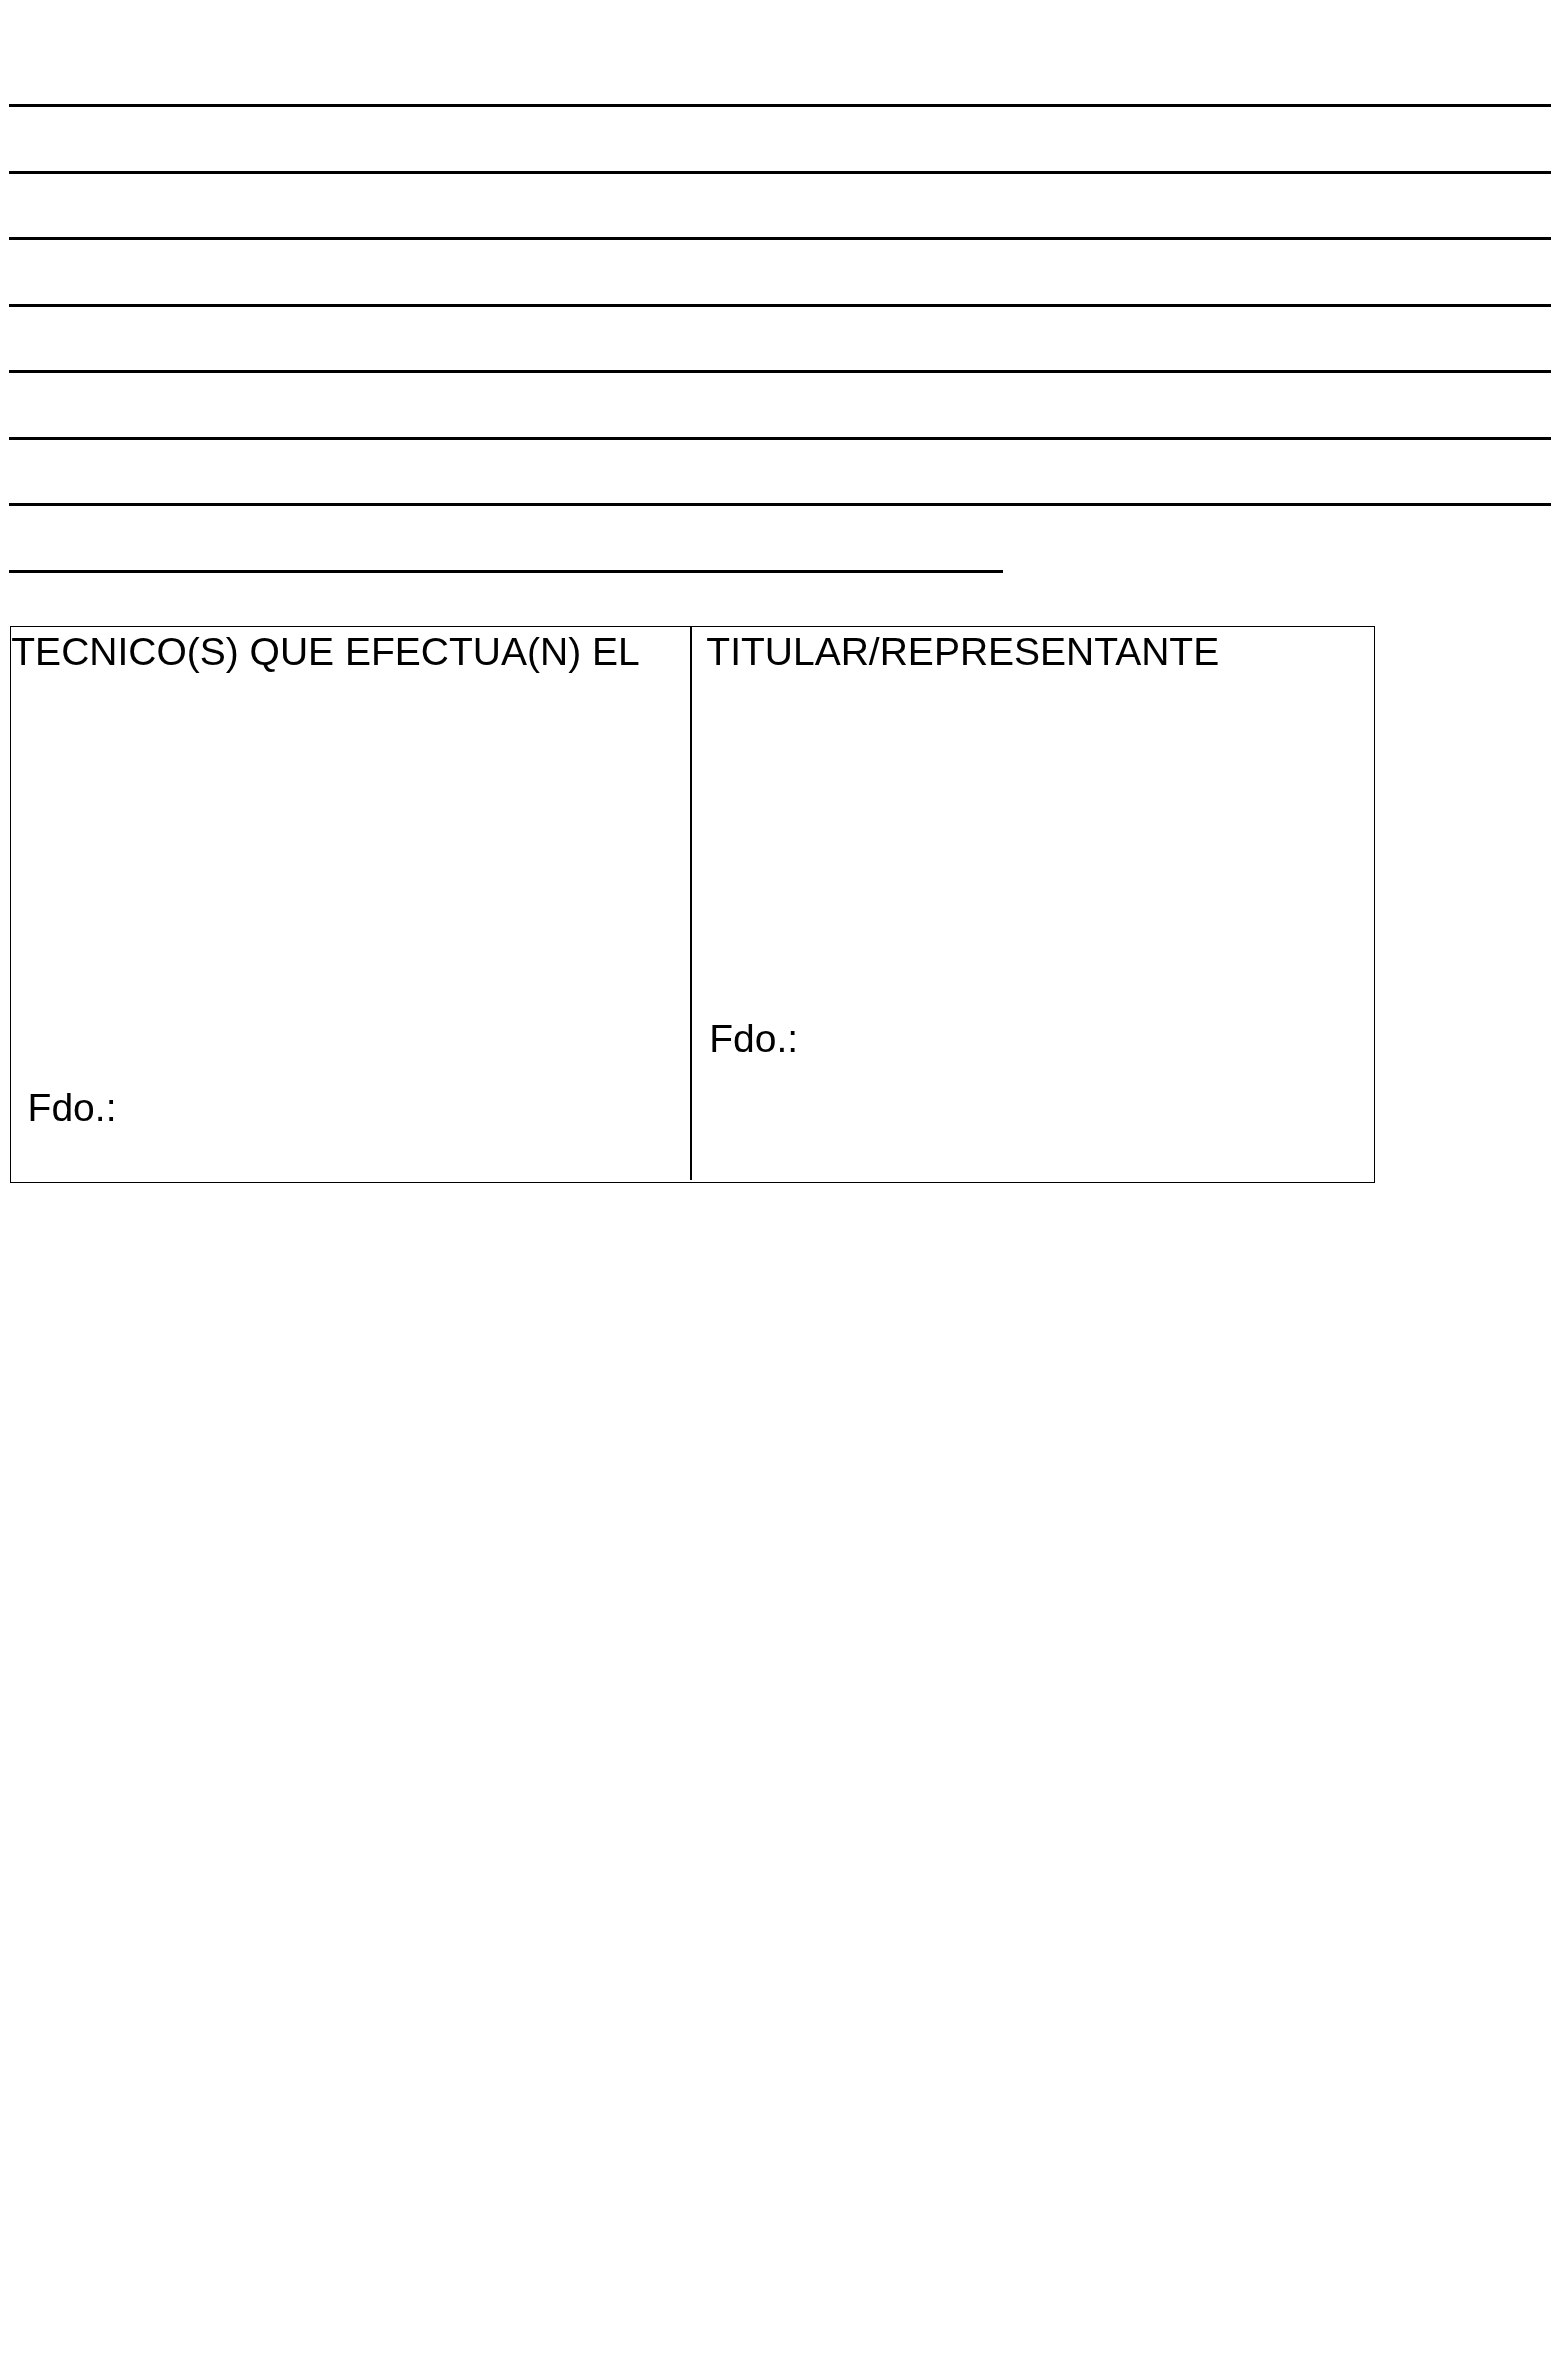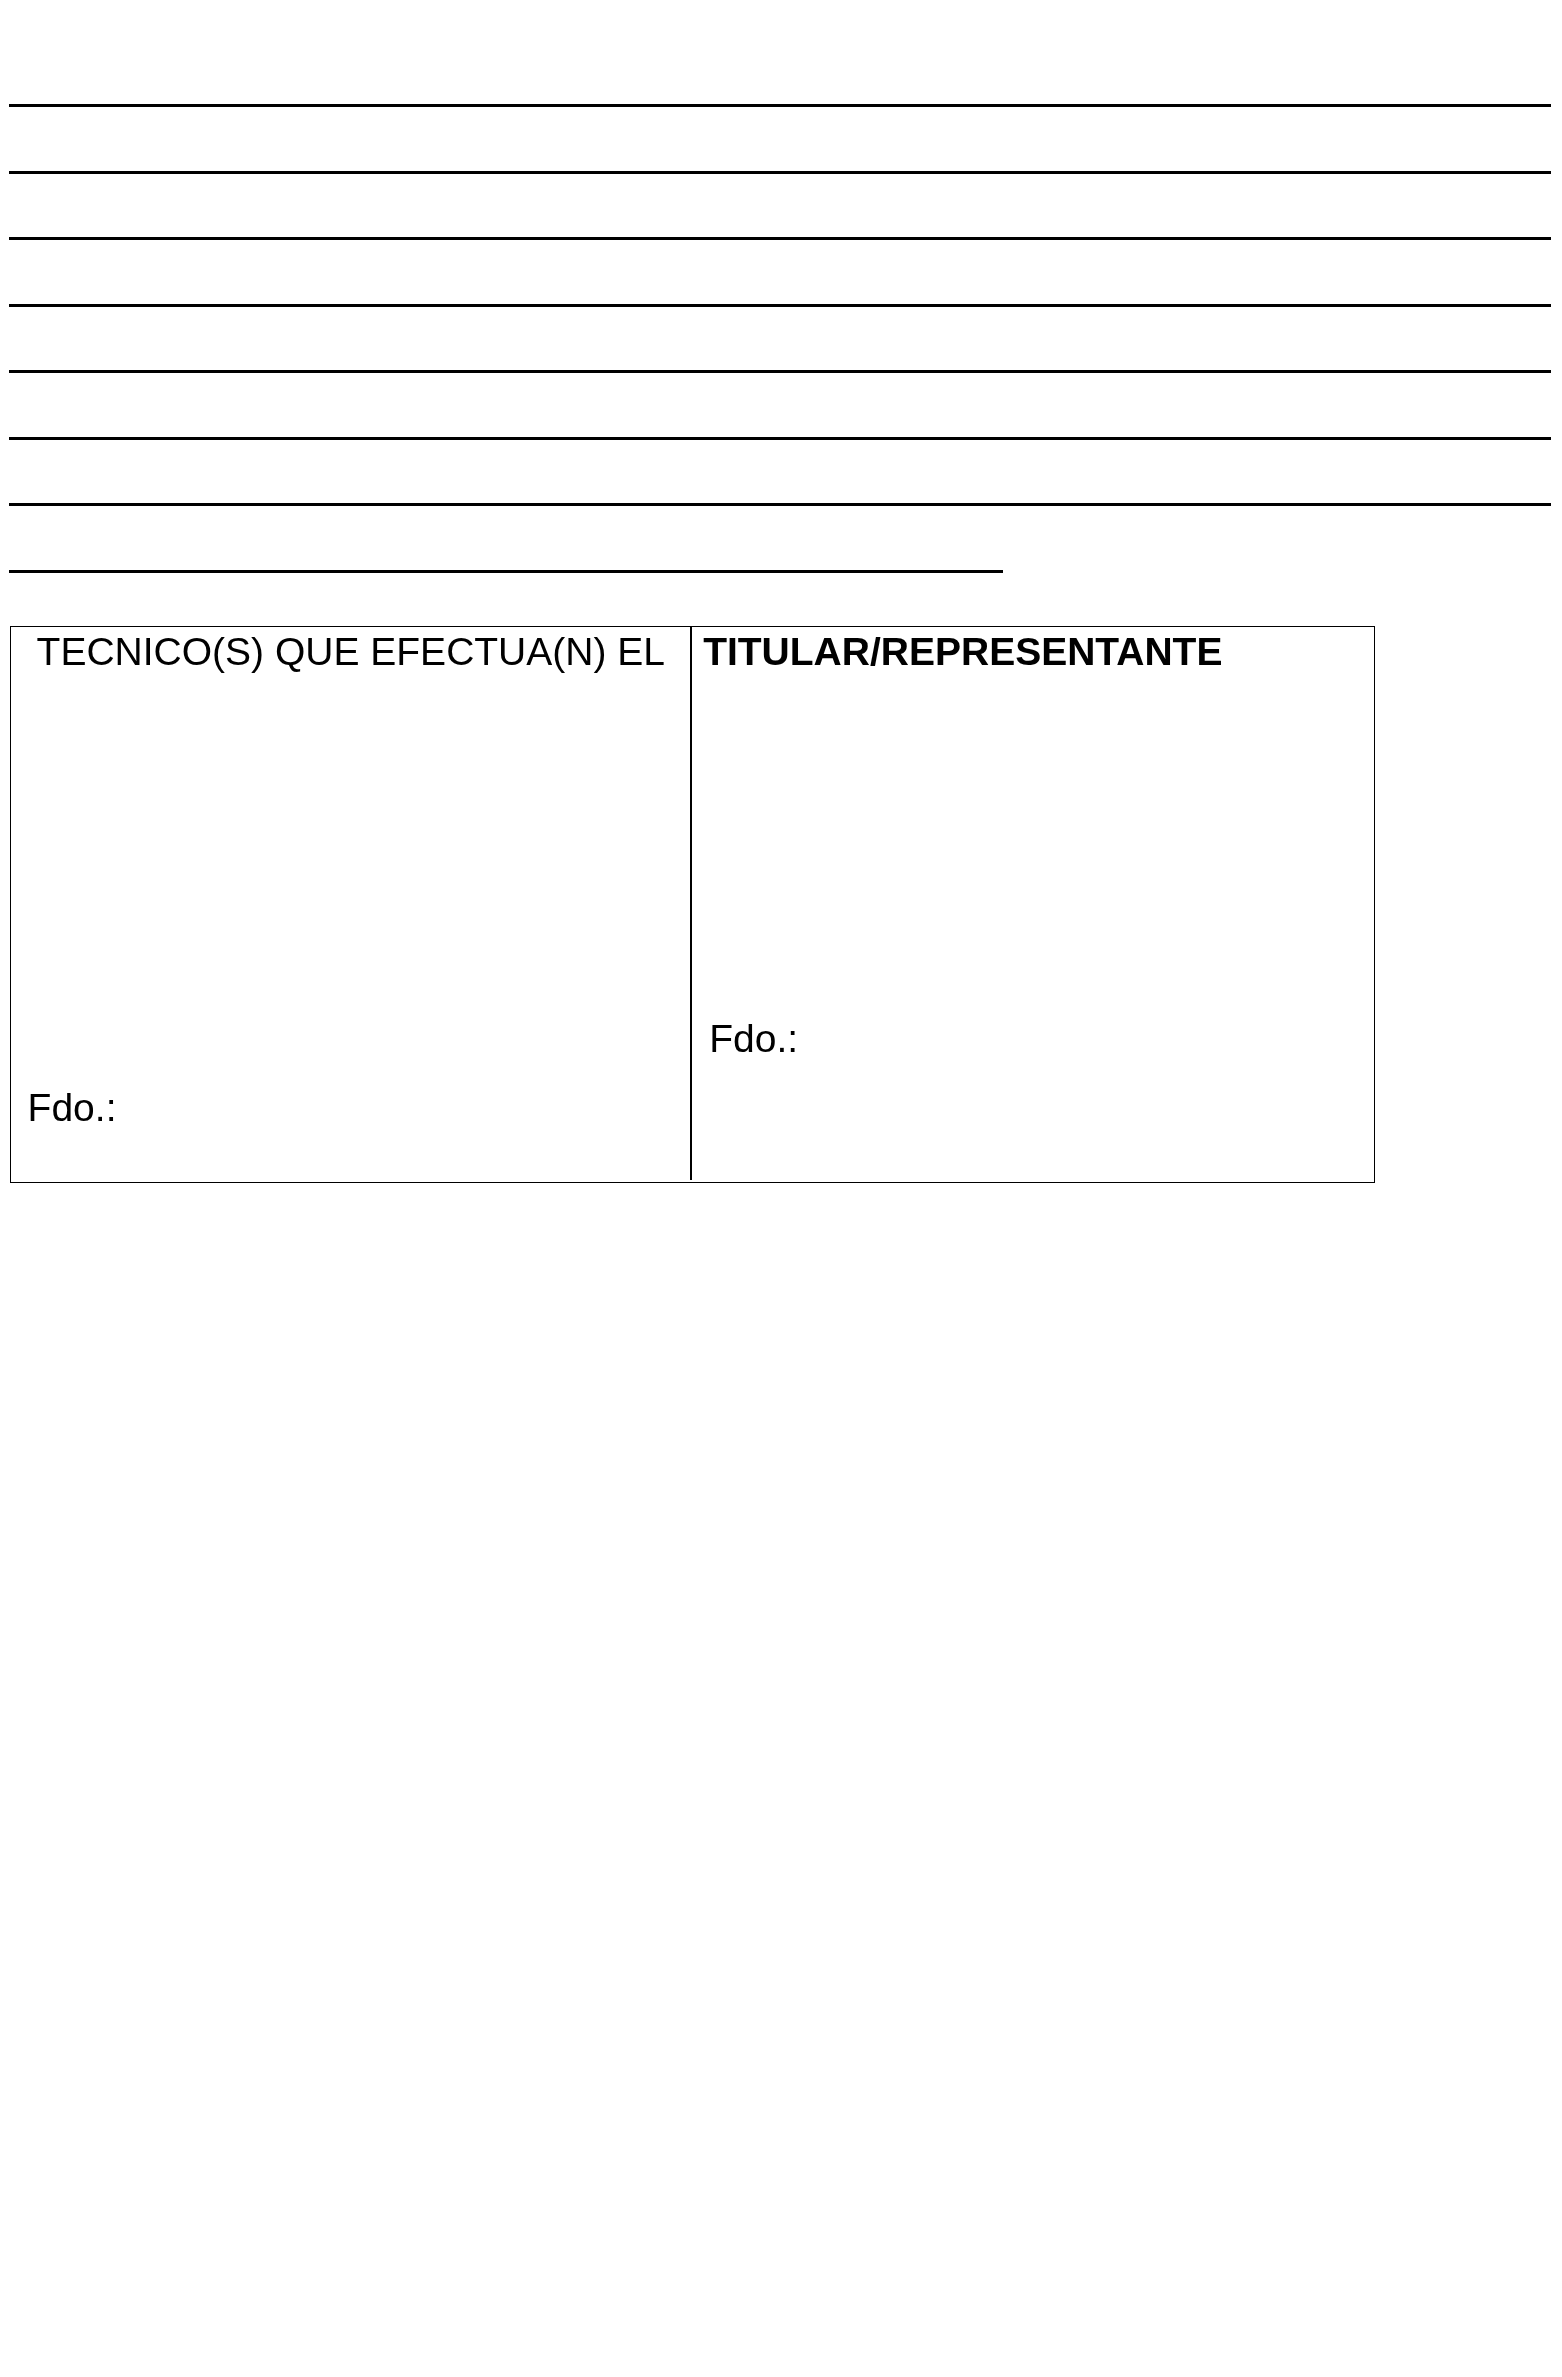--- a/index.html
+++ b/index.html
@@ -52,23 +52,23 @@
     height: 553px;
     background: #000000;
   }
   .t {
     position: absolute;
     font-size: 39px;
     line-height: 39px;
     white-space: pre;
     color: #000000;
   }
-  .title-left1 { top: 5.1px;   left: 0;     width: 679px; text-align: center; }
+  .title-left1 { top: 5.1px;   left: 0;     width: 679px; }
   .title-left2 { top: 72px;  left: 0;     width: 679px; text-align: center; }
-  .title-right { top: 5.1px;   left: 681px; width: 541px; text-align: center; font-weight: bold; }
+  .title-right { top: 5.1px;   left: 681px; width: 541px; text-align: center; }
   .fdo-left    { top: 461px; left: 16.3px; }
   .fdo-right   { top: 392px; left: 698px; }
 </style>
 </head>
 <body>
 
 <div class="page">
 
   <div>
       <div class="rule" style="top: 104px;"></div>

